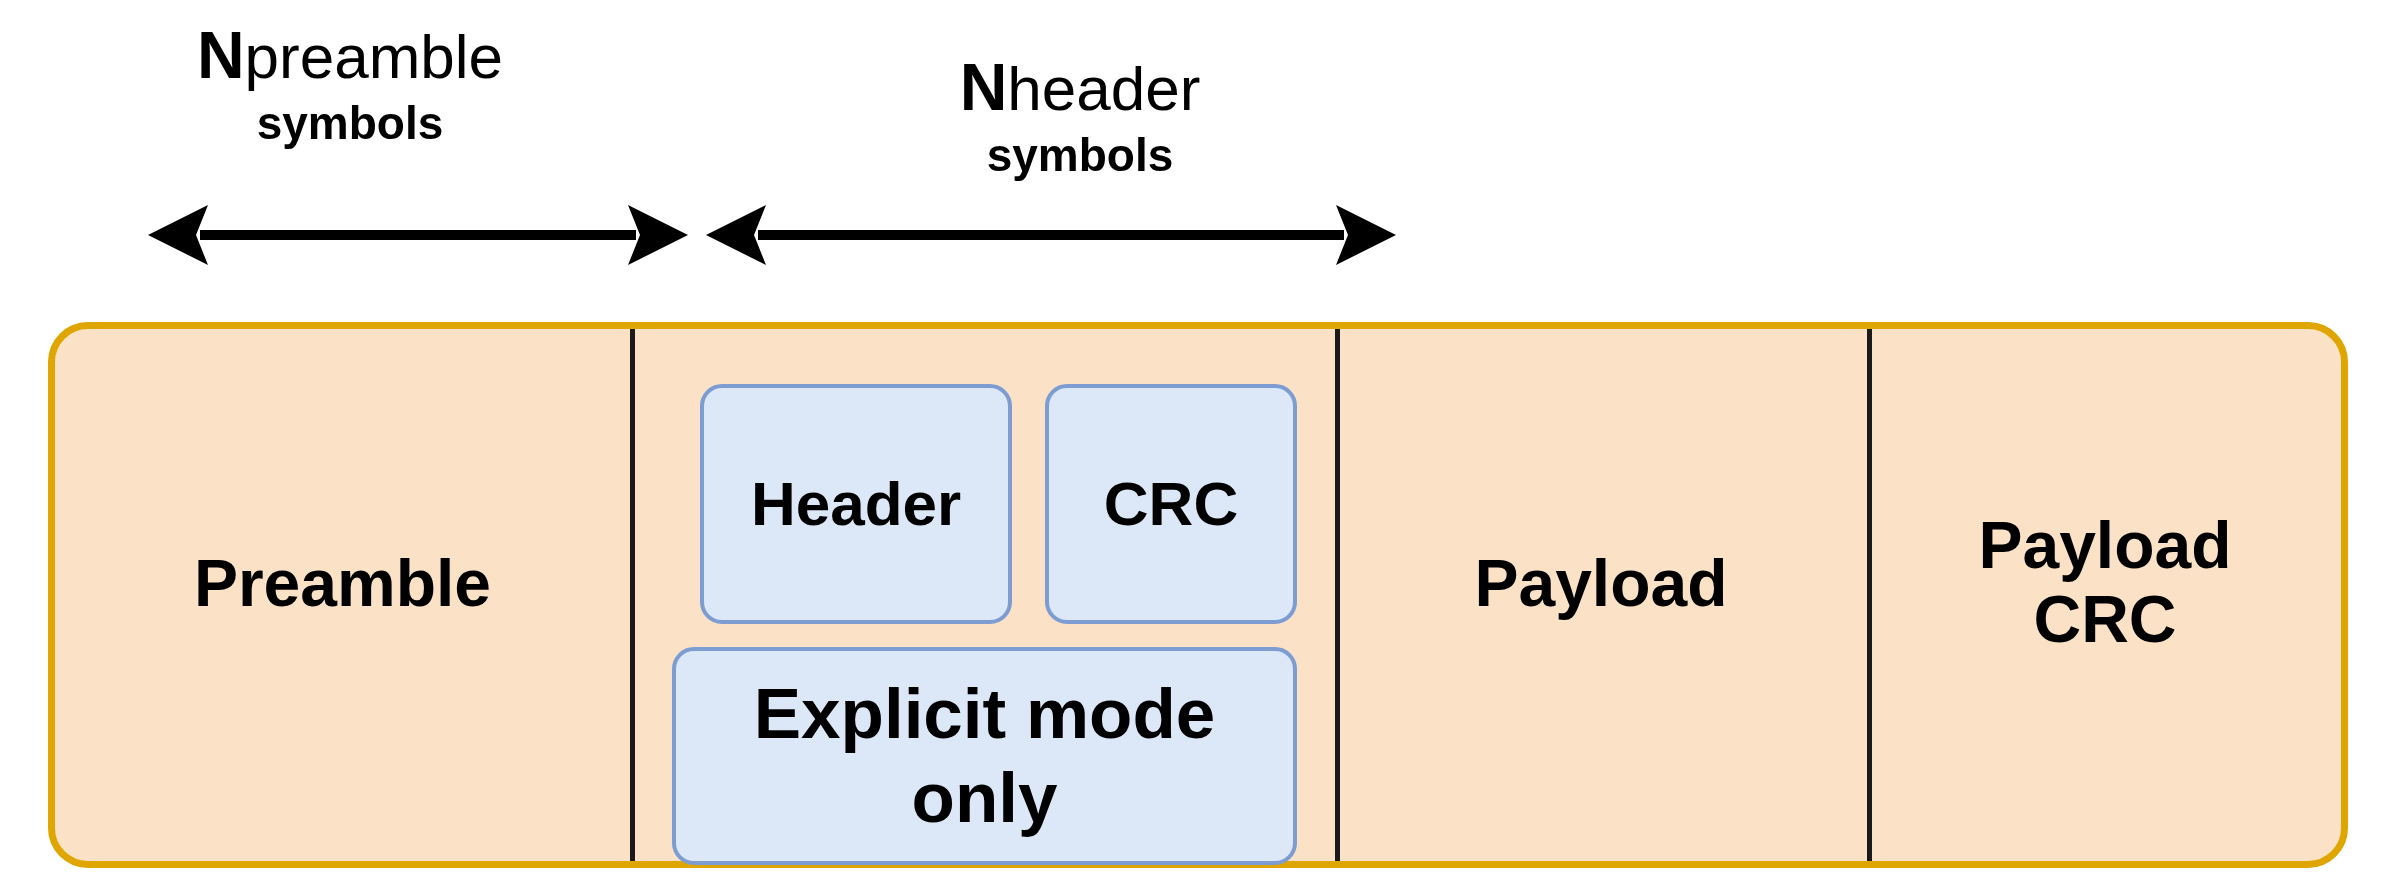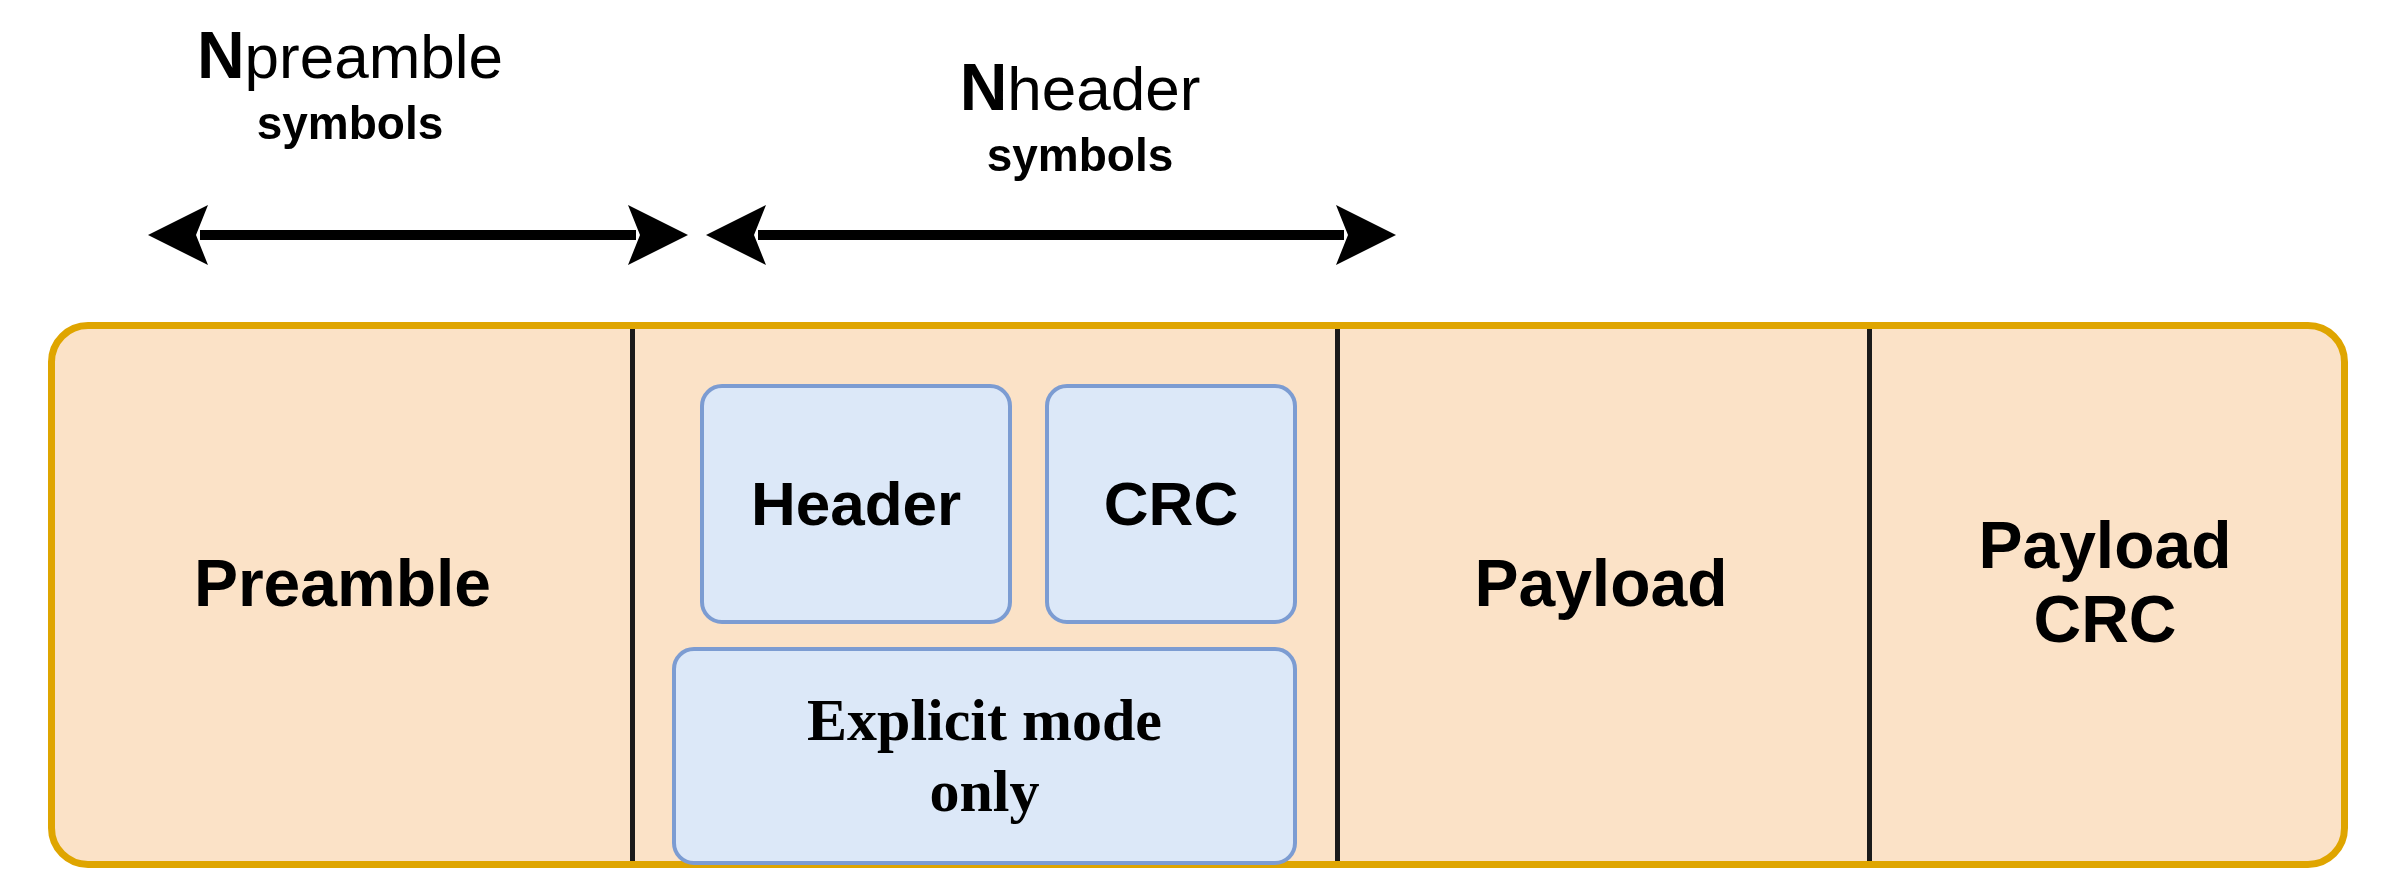--- a/index.html
+++ b/index.html
@@ -88,21 +88,21 @@
     justify-content: center;
     text-align: center;
   }
   .blue-box span {
     font-weight: bold;
     font-size: 62px;
     line-height: 1.18;
     color: #000;
     white-space: pre-line;
   }
-  .blue-box.tall span { font-size: 60px; font-family: Liberation Serif, serif; }
+  .blue-box.tall span { font-size: 71px; }
 </style>
 </head>
 <body>
 
 <div id="stage">
 
   <div class="annot-label" style="left:100px; top:22px; width:500px;">
     <div class="annot-line1">
       <span class="nbold">N</span><span class="sub">preamble</span>
     </div>

